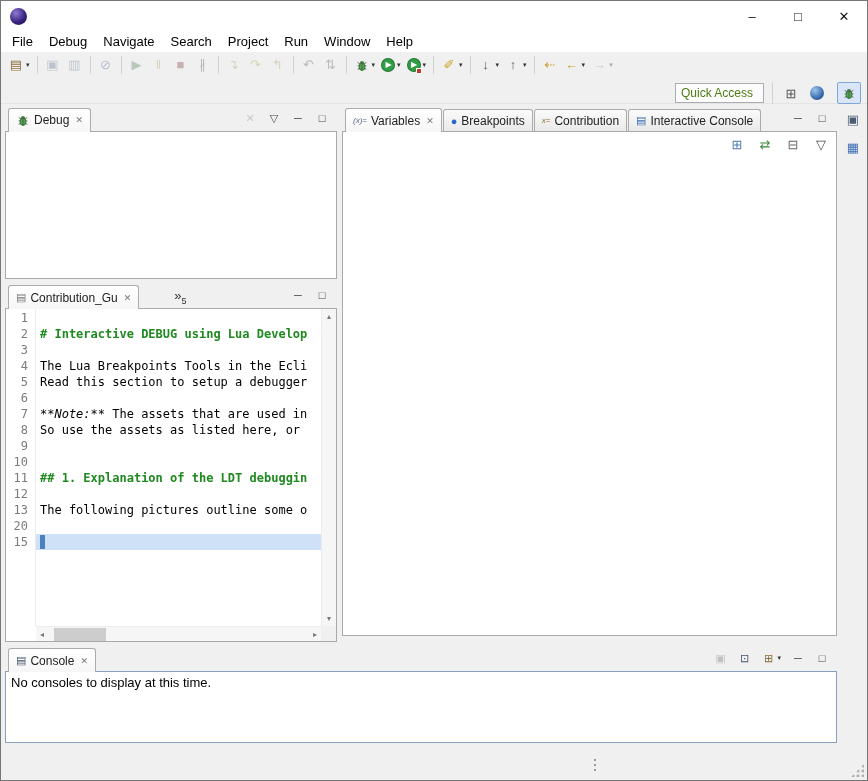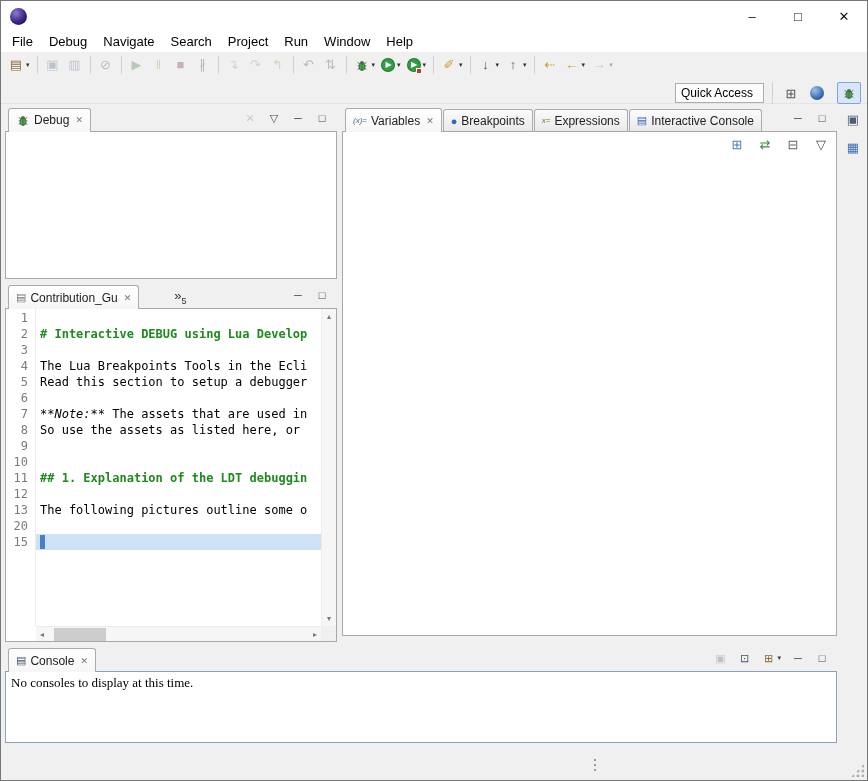--- a/index.html
+++ b/index.html
@@ -25,21 +25,21 @@
   .tbtn.dis{opacity:.38;filter:grayscale(55%);}
   .tbtn .dd{font-size:7px;color:#333;margin-left:2px;}
   .tsep{width:1px;height:18px;background:#d2d2d2;margin:0 4px;flex:none;}
   .circle{border-radius:50%;color:#fff !important;font-size:8px !important;width:14px !important;
           height:14px !important;border:1px solid rgba(0,0,0,.25);padding-left:1px;}
   .badge{position:absolute;right:7px;bottom:2px;width:6px;height:6px;border:1px solid #fff;}
   .ictext{font-size:8px !important;color:#5a6b8c;font-style:italic;white-space:nowrap;}
   svg.bug{display:block;}
   
   .qa-box{position:absolute;top:31px;right:103px;width:89px;height:20px;border:1px solid #abadb3;
-          background:#fcfcfc;font-size:12px;color:#000000;display:flex;align-items:center;padding-left:5px;}
+          background:#fcfcfc;font-size:12px;color:#4d7c0f;display:flex;align-items:center;padding-left:5px;}
   .row2-sep{position:absolute;top:30px;right:94px;width:1px;height:22px;background:#d2d2d2;}
   .persp-btn{position:absolute;top:30px;width:24px;height:22px;display:flex;align-items:center;
              justify-content:center;border-radius:2px;}
   .persp-open{right:64px;font-size:13px;color:#555;}
   .persp-ldt{right:38px;}
   .sphere{width:14px;height:14px;border-radius:50%;background:radial-gradient(circle at 35% 30%,#9cc4ef,#2e5fa3 70%);}
   .persp-debug{right:6px;background:#d8e6f7;border:1px solid #7da7d9;}
   
   .workspace{position:absolute;top:103px;left:0;right:0;bottom:36px;background:#f0f0f0;}
   .panel{position:absolute;}
@@ -53,21 +53,21 @@
   .chevtab{margin-left:28px;font-size:13px;color:#333;padding:0 6px 2px 6px;}
   .chevtab sub{font-size:9px;}
   .view-ctrls{margin-left:auto;display:flex;align-items:center;gap:6px;padding:0 6px 4px 0;}
   .view-ctrls .tbtn{height:18px;padding:0 2px;}
   .view-ctrls .tbtn .ic{font-size:11px;width:14px;height:14px;}
   .panel-body{position:absolute;left:0;right:0;top:24px;bottom:0;background:#fff;border:1px solid #a9a9a9;}
   .panel-debug{left:4px;top:3px;width:332px;height:172px;}
   .panel-right{left:341px;top:3px;width:495px;height:529px;}
   .panel-editor{left:4px;top:180px;width:332px;height:358px;}
   .panel-console{left:4px;top:543px;width:832px;height:96px;}
-  .panel-console .panel-body{border-color:#8ba0bd;font-family:Liberation Serif, serif;}
+  .panel-console .panel-body{border-color:#8ba0bd;}
   .console-msg{font-size:13px;color:#000;padding:3px 5px;}
   .vars-toolbar{position:absolute;top:2px;right:4px;display:flex;align-items:center;gap:6px;}
   
   .editor-area{position:absolute;inset:0;overflow:hidden;}
   .gutter-bg{position:absolute;left:0;top:0;bottom:15px;width:30px;background:#fff;border-right:1px solid #ececec;}
   .elines{position:absolute;top:1px;left:0;right:15px;bottom:15px;overflow:hidden;
           font-family:"DejaVu Sans Mono",monospace;font-size:12px;line-height:16px;}
   .eline{display:flex;height:16px;}
   .lnum{width:30px;text-align:right;padding-right:8px;color:#7b7b7b;flex:none;}
   .lcode{flex:1;white-space:pre;color:#000;padding-left:4px;position:relative;}
@@ -293,21 +293,21 @@
             <span class="ic ictext ticon">(x)=</span>
             <span class="tlabel">Variables</span>
             <span class="tclose">✕</span>
           </span>
           <span class="tab">
             <span class="ic ticon" style="color: rgb(42, 102, 200);">●</span>
             <span class="tlabel">Breakpoints</span>
           </span>
           <span class="tab">
             <span class="ic ictext ticon" style="color: rgb(138, 109, 59);">x=</span>
-            <span class="tlabel">Expressions</span>
+            <span class="tlabel">Contribution</span>
           </span>
           <span class="tab">
             <span class="ic ticon" style="color: rgb(61, 111, 180);">▤</span>
             <span class="tlabel">Interactive Console</span>
           </span>
           <span class="view-ctrls">
             <span class="tbtn">
               <span class="ic" style="color: rgb(68, 68, 68);">─</span>
             </span>
             <span class="tbtn">

